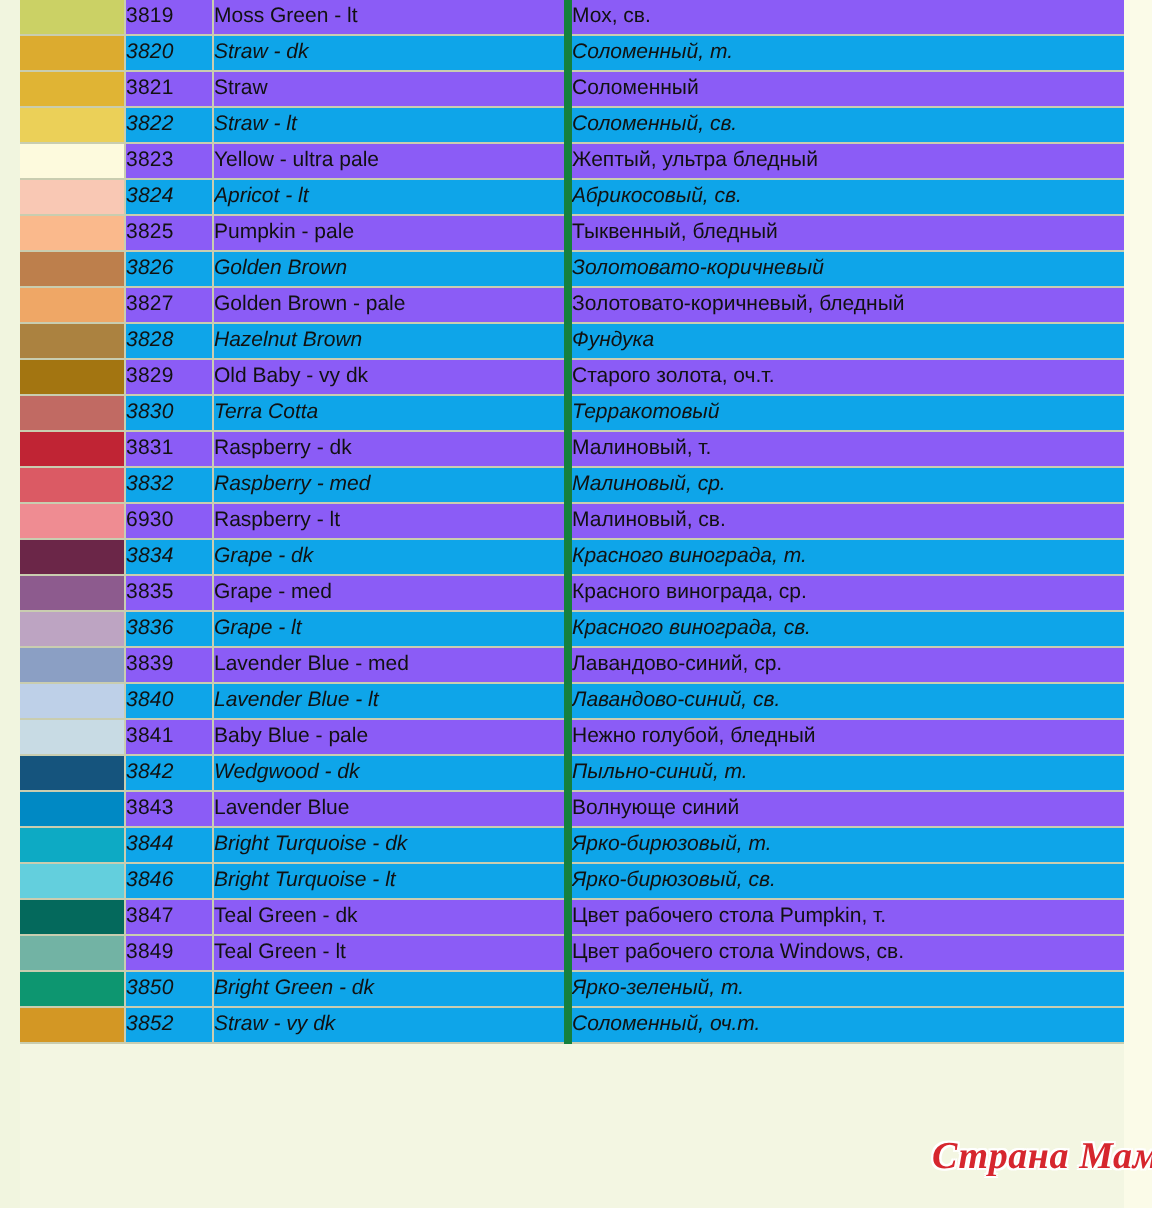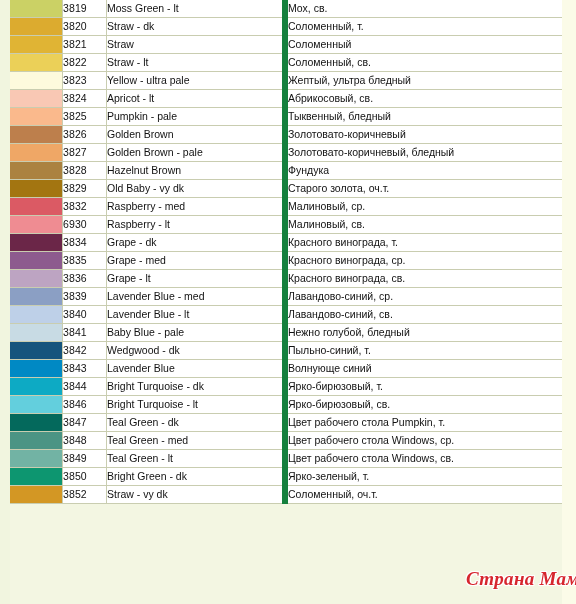--- a/index.html
+++ b/index.html
@@ -61,30 +61,31 @@
   }
   td.code {
     width: 43px;
     padding-left: 5px;
     border-right: 1px solid #c9cdb0;
     letter-spacing: 0.1px;
   }
   td.ename {
     width: 175px;
     padding-left: 5px;
-    border-right: 6px solid #15803d;
+    border-right: 4px solid #15803d;
   }
   td.rname {
     padding-left: 6px;
   }
   tr.odd td.code, tr.odd td.ename, tr.odd td.rname {
-    background: #ffffff;
+    background: #8b5cf6;
   }
   tr.even td.code, tr.even td.ename, tr.even td.rname {
-    background: #ffffff;
+    background: #0ea5e9;
+    font-style: italic;
   }
   
   #watermark {
     position: absolute;
     left: 466px;
     top: 568px;
     font-family: "Liberation Serif", serif;
     font-style: italic;
     font-weight: bold;
     font-size: 19px;
@@ -169,20 +170,32 @@
           <td class="ename">Hazelnut Brown</td>
           <td class="rname">Фундука</td>
         </tr>
         <tr class="odd">
           <td class="swatch" style="background: rgb(163, 117, 17);"></td>
           <td class="code">3829</td>
           <td class="ename">Old Baby - vy dk</td>
           <td class="rname">Старого золота, оч.т.</td>
         </tr>
         <tr class="even">
+          <td class="swatch" style="background: rgb(193, 106, 99);"></td>
+          <td class="code">3830</td>
+          <td class="ename">Terra Cotta</td>
+          <td class="rname">Терракотовый</td>
+        </tr>
+        <tr class="odd">
+          <td class="swatch" style="background: rgb(192, 36, 52);"></td>
+          <td class="code">3831</td>
+          <td class="ename">Raspberry - dk</td>
+          <td class="rname">Малиновый, т.</td>
+        </tr>
+        <tr class="even">
           <td class="swatch" style="background: rgb(219, 90, 100);"></td>
           <td class="code">3832</td>
           <td class="ename">Raspberry - med</td>
           <td class="rname">Малиновый, ср.</td>
         </tr>
         <tr class="odd">
           <td class="swatch" style="background: rgb(239, 140, 146);"></td>
           <td class="code">6930</td>
           <td class="ename">Raspberry - lt</td>
           <td class="rname">Малиновый, св.</td>
@@ -246,26 +259,20 @@
           <td class="code">3846</td>
           <td class="ename">Bright Turquoise - lt</td>
           <td class="rname">Ярко-бирюзовый, св.</td>
         </tr>
         <tr class="odd">
           <td class="swatch" style="background: rgb(4, 105, 92);"></td>
           <td class="code">3847</td>
           <td class="ename">Teal Green - dk</td>
           <td class="rname">Цвет рабочего стола Pumpkin, т.</td>
         </tr>
-        <tr class="even">
-          <td class="swatch" style="background: rgb(75, 148, 132);"></td>
-          <td class="code">3848</td>
-          <td class="ename">Teal Green - med</td>
-          <td class="rname">Цвет рабочего стола Windows, ср.</td>
-        </tr>
         <tr class="odd">
           <td class="swatch" style="background: rgb(114, 179, 164);"></td>
           <td class="code">3849</td>
           <td class="ename">Teal Green - lt</td>
           <td class="rname">Цвет рабочего стола Windows, св.</td>
         </tr>
         <tr class="even">
           <td class="swatch" style="background: rgb(13, 150, 112);"></td>
           <td class="code">3850</td>
           <td class="ename">Bright Green - dk</td>

